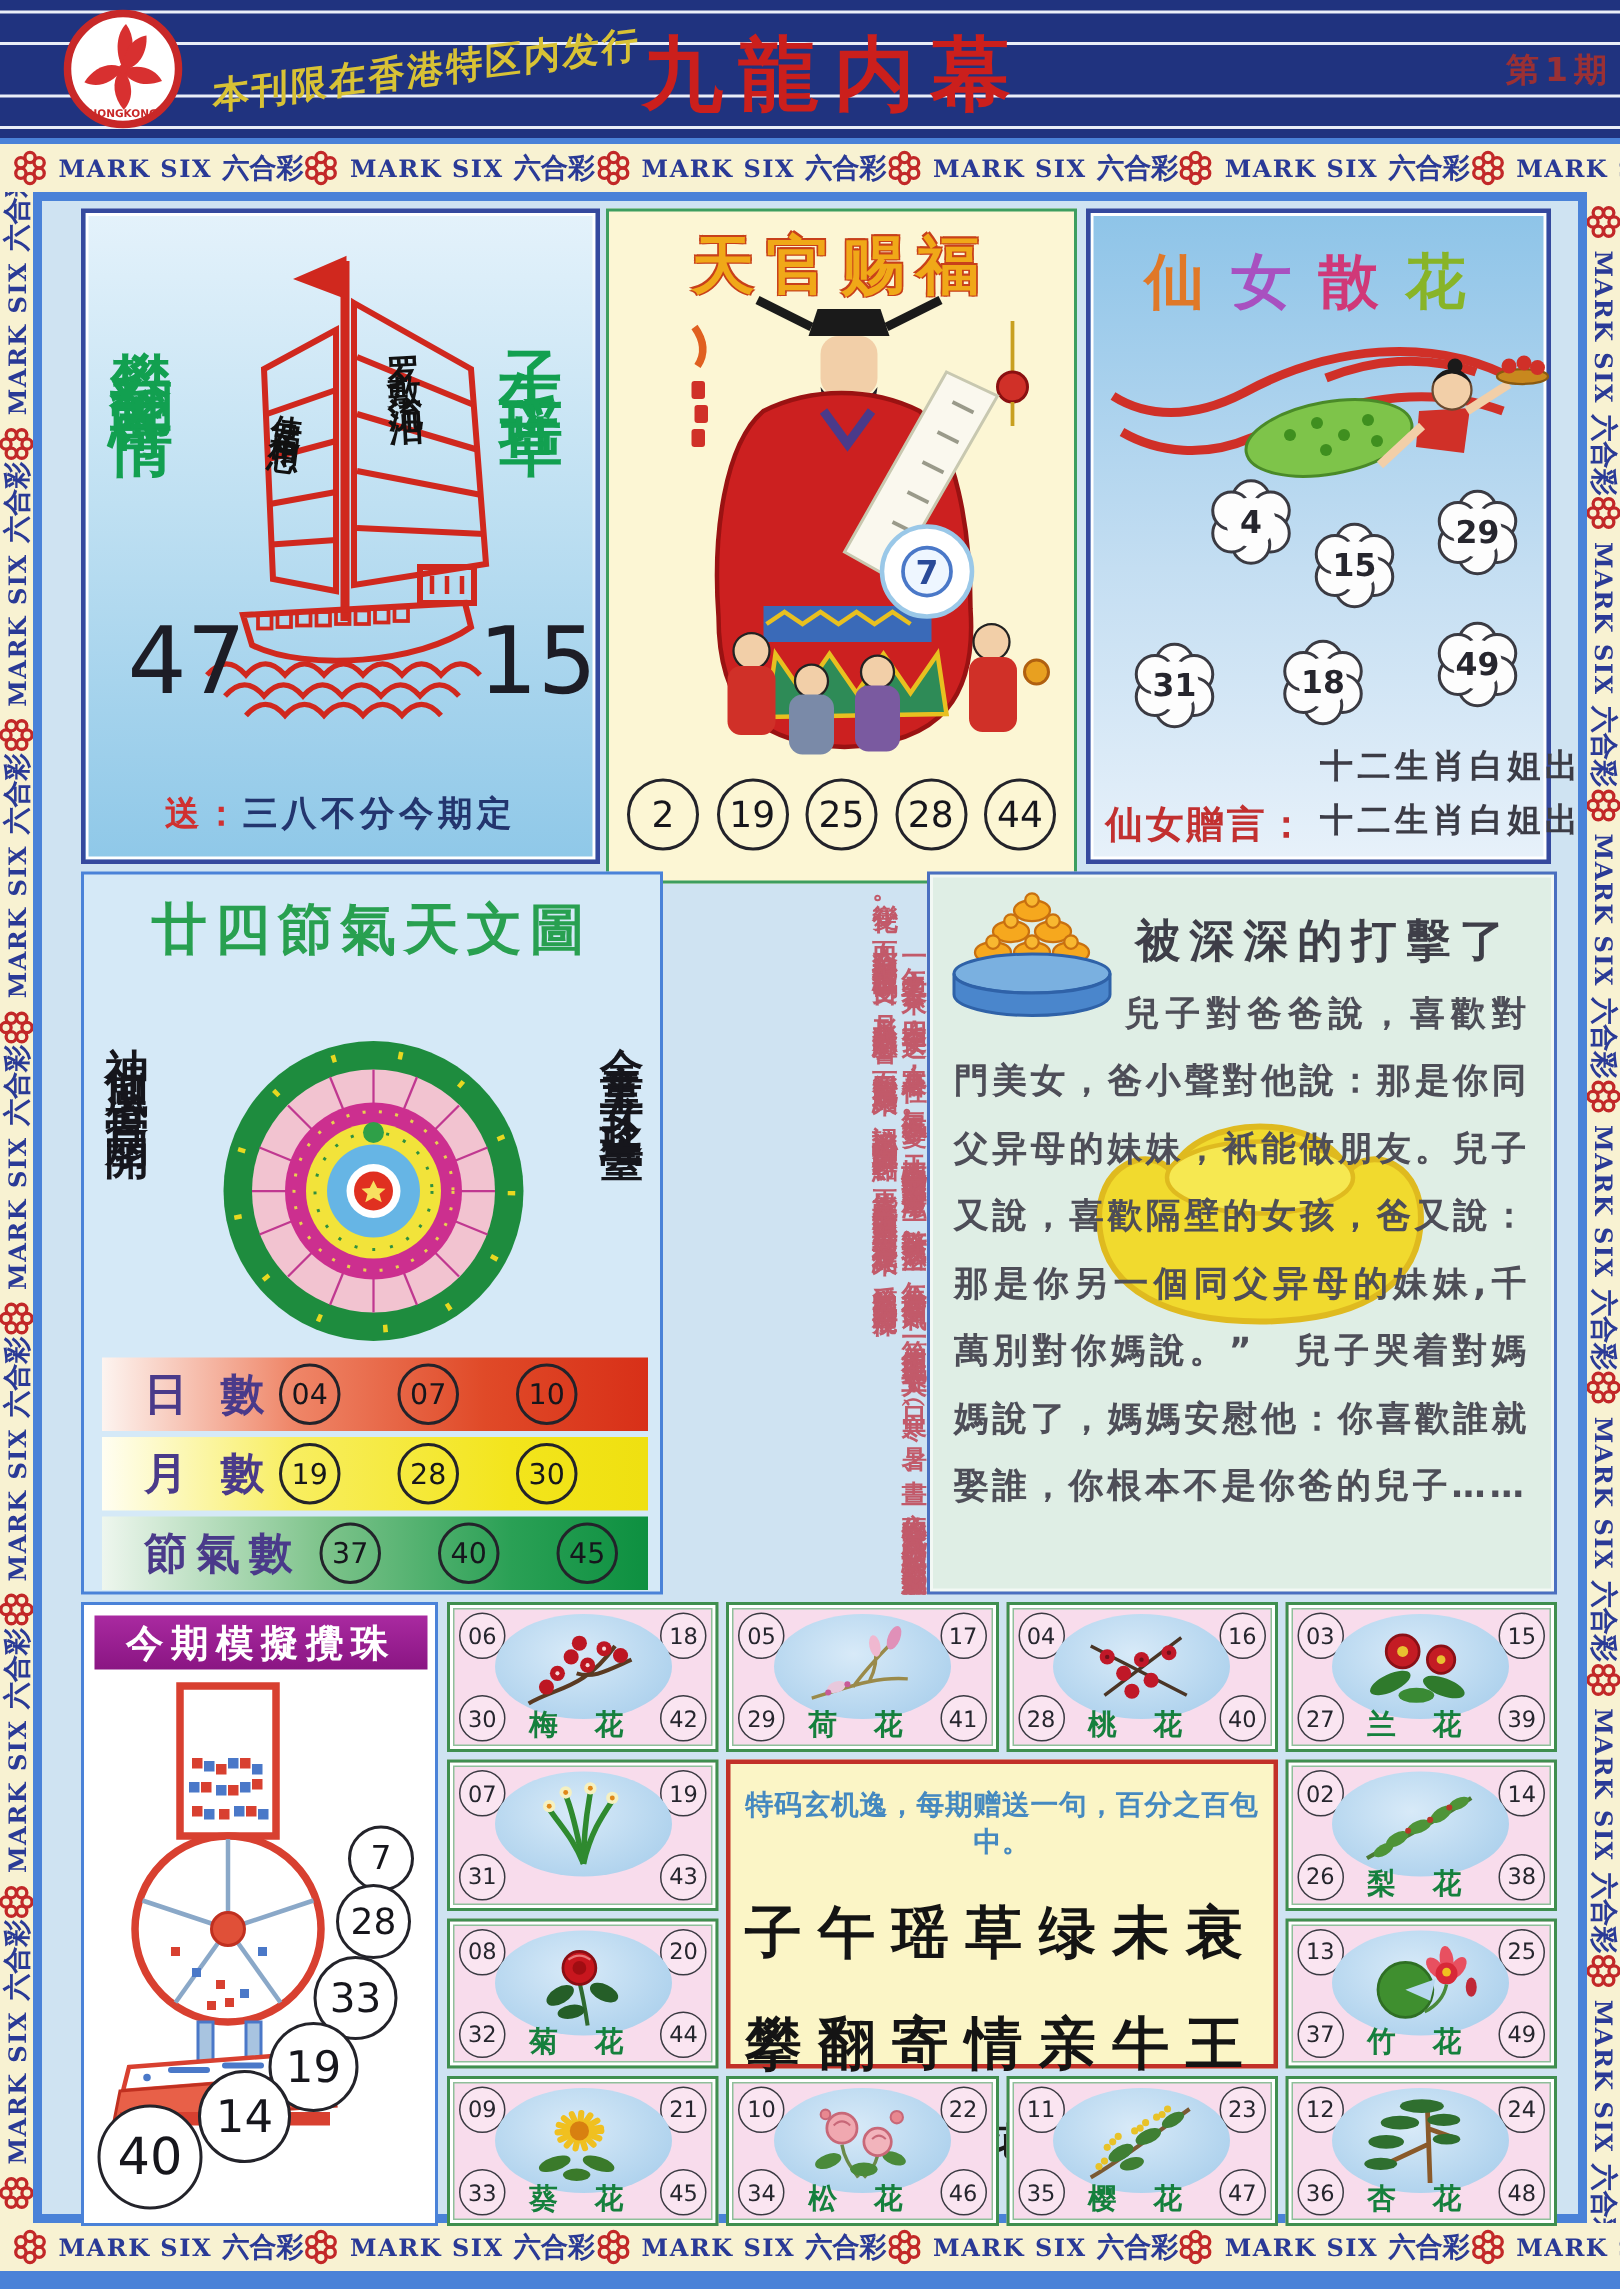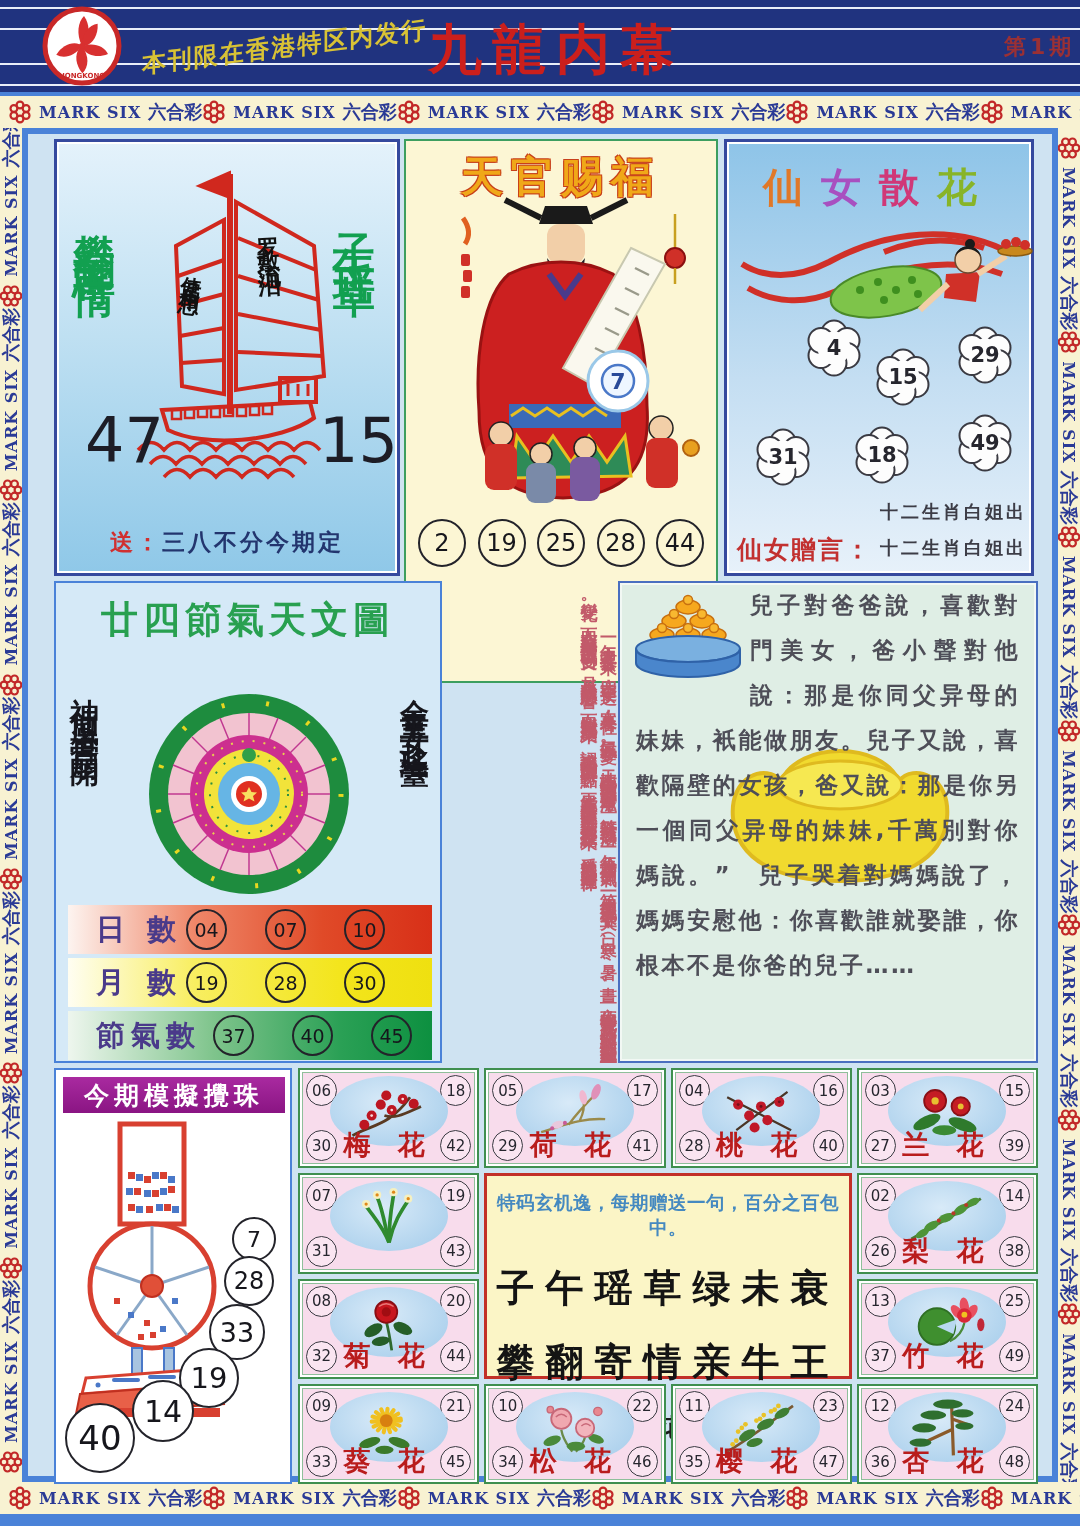--- a/index.html
+++ b/index.html
@@ -26,32 +26,32 @@
   .content{position:absolute;left:22px;top:128px;width:1036px;height:1354px;background:#cfe3f2;border:6px solid #4a82d8;box-sizing:border-box;}
   .panel{position:absolute;box-sizing:border-box;}
   
   .p-junk{left:26px;top:5px;width:346px;height:437px;border:3px solid #35499e;background:linear-gradient(180deg,#e4f2fb 0%,#bfe0f2 45%,#8fc8e8 100%);box-shadow:inset 0 0 0 2px #fff;}
   .vgreen{position:absolute;writing-mode:vertical-rl;text-orientation:upright;font-size:42px;font-weight:800;color:#12a050;letter-spacing:14px;line-height:1;}
   .num-big{position:absolute;font-size:62px;color:#1d1d26;font-weight:500;}
   .gift{position:absolute;left:0;top:385px;width:100%;text-align:center;font-size:23px;font-weight:800;letter-spacing:3px;color:#23356e;}
   .gift .red{color:#d03030;}
   .sailtext{position:absolute;writing-mode:vertical-rl;text-orientation:upright;color:#111;font-weight:700;}
   
-  .p-tg{left:376px;top:5px;width:314px;height:544px;border:2px solid #3d9e5f;background:#fcf6d4;}
+  .p-tg{left:376px;top:5px;width:314px;height:450px;border:2px solid #3d9e5f;background:#fcf6d4;}
   .tg-title{position:absolute;left:0;top:8px;width:100%;text-align:center;font-size:42px;font-weight:800;letter-spacing:8px;color:#f0a818;text-shadow:-1px -1px 0 #c8401a,1px -1px 0 #c8401a,-1px 1px 0 #c8401a,1px 1px 0 #c8401a;}
   .tg-nums{position:absolute;left:0;top:378px;width:100%;display:flex;justify-content:space-between;padding:0 12px;box-sizing:border-box;}
   .circ{display:inline-flex;align-items:center;justify-content:center;border:2.5px solid #23232a;border-radius:50%;color:#16161c;background:transparent;font-weight:500;}
   .c44{width:44px;height:44px;font-size:24px;}
   
   .p-fairy{left:696px;top:5px;width:310px;height:437px;border:3px solid #35499e;background:linear-gradient(180deg,#8ec4e8 0%,#c4def2 55%,#e7f1fa 100%);box-shadow:inset 0 0 0 2px #fff;}
   .fairy-title{position:absolute;left:0;top:18px;width:100%;text-align:center;font-size:40px;font-weight:800;letter-spacing:18px;}
   .fbadge{position:absolute;}
   .fairy-msg{position:absolute;left:10px;top:352px;width:294px;display:flex;align-items:flex-end;gap:8px;}
   .fmsg-label{font-size:25px;font-weight:800;color:#c23030;letter-spacing:2px;white-space:nowrap;}
-  .fmsg-lines{font-size:18px;font-weight:700;color:#3c3c46;letter-spacing:3px;line-height:36px;white-space:nowrap;}
+  .fmsg-lines{font-size:22px;font-weight:700;color:#3c3c46;letter-spacing:3px;line-height:36px;white-space:nowrap;}
   
   .p-solar{left:26px;top:447px;width:388px;height:482px;border:2px solid #4a82d8;background:#d5e9f7;}
   .solar-title{position:absolute;left:0;top:12px;width:100%;text-align:center;font-size:37px;font-weight:800;color:#28a050;letter-spacing:5px;}
   .vblack{position:absolute;writing-mode:vertical-rl;text-orientation:upright;font-size:29px;font-weight:800;color:#16161c;letter-spacing:10px;line-height:1;}
   .solar-rows{position:absolute;left:12px;top:322px;width:364px;display:flex;flex-direction:column;gap:4px;}
   .srow{position:relative;height:49px;display:flex;align-items:center;}
   .srow .lbl{width:118px;padding-left:28px;font-size:29px;font-weight:800;color:#4a3a8a;letter-spacing:6px;box-sizing:border-box;white-space:nowrap;}
   .srow .nums{display:flex;gap:38px;}
   .c38{width:37px;height:37px;font-size:19px;border-width:2px;}
   .grad-red{background:linear-gradient(90deg,#fdf4f0 0%,#ef8668 35%,#e04a28 70%,#d83018 100%);}
@@ -67,21 +67,21 @@
   .joke-title{position:relative;z-index:1;font-size:30px;font-weight:800;color:#3e3e48;letter-spacing:6px;text-align:center;margin:24px 20px 6px 130px;white-space:nowrap;}
   .joke-text{position:relative;z-index:1;font-size:23px;font-weight:600;color:#4e4e58;letter-spacing:2.5px;line-height:45px;padding:0 16px;text-align:justify;}
   
   .p-machine{left:26px;top:934px;width:238px;height:416px;border:2px solid #4a82d8;background:#fff;}
   .m-head{position:absolute;left:7px;top:7px;width:222px;height:36px;background:linear-gradient(180deg,#a92aa0,#8a1583);color:#fff;font-size:25px;font-weight:800;letter-spacing:5px;display:flex;align-items:center;justify-content:center;}
   .mball{position:absolute;border:2.5px solid #23232a;border-radius:50%;color:#16161c;display:flex;align-items:center;justify-content:center;background:#fff;}
   
   .fgrid{position:absolute;left:270px;top:934px;width:740px;height:416px;display:grid;grid-template-columns:repeat(4,1fr);grid-template-rows:repeat(4,1fr);gap:5px;}
   .fpanel{position:relative;border:2px solid #3f8f4f;background:#f8dcec;box-shadow:inset 0 0 0 2px #fff,inset 0 0 0 3px #8fbf9a;}
   .fell{position:absolute;left:50%;top:6px;transform:translateX(-50%);width:118px;height:70px;border-radius:50%;background:radial-gradient(ellipse at 45% 38%,#d8eaf8 0%,#b2d4ee 70%,#a4cae8 100%);display:flex;align-items:center;justify-content:center;overflow:hidden;}
-  .fname{position:absolute;left:0;bottom:3px;width:100%;text-align:center;font-size:27px;font-weight:700;color:#b91c1c;letter-spacing:9px;}
+  .fname{position:absolute;left:0;bottom:3px;width:100%;text-align:center;font-size:19px;font-weight:700;color:#15803d;letter-spacing:9px;}
   .cnum{position:absolute;width:29px;height:29px;border:1.5px solid #3a3a42;border-radius:50%;font-size:15px;color:#26262e;display:flex;align-items:center;justify-content:center;background:rgba(255,255,255,.25);}
   .cnum.tl{left:6px;top:5px;} .cnum.tr{right:6px;top:5px;} .cnum.bl{left:6px;bottom:5px;} .cnum.br{right:6px;bottom:5px;}
   .lucky{grid-column:2/4;grid-row:2/4;border:3px solid #c23028;background:#fbf5c6;position:relative;text-align:center;padding:10px 8px;box-sizing:border-box;}
   .lucky-tip{font-size:18.5px;font-weight:700;color:#4589c0;letter-spacing:.5px;margin-top:4px;}
   .verse{font-size:38px;font-weight:800;color:#141414;letter-spacing:11px;margin-top:23px;white-space:nowrap;}
   .lucky-line{font-size:25px;font-weight:800;color:#1a1a1a;letter-spacing:2px;margin-top:22px;display:flex;align-items:center;justify-content:center;gap:4px;}
   .c32{width:31px;height:31px;font-size:20px;border-width:2.5px;}
 </style>
 </head>
 <body>
@@ -821,20 +821,21 @@
             <ellipse cx="30" cy="42" rx="12" ry="7" fill="#f6a81e"></ellipse>
               <circle cx="30" cy="35" r="4.5" fill="#f8b830"></circle>
             <ellipse cx="56" cy="42" rx="12" ry="7" fill="#f6a81e"></ellipse>
               <circle cx="56" cy="35" r="4.5" fill="#f8b830"></circle>
             <ellipse cx="82" cy="42" rx="12" ry="7" fill="#f6a81e"></ellipse>
               <circle cx="82" cy="35" r="4.5" fill="#f8b830"></circle>
           </g>
           <ellipse cx="56" cy="56" rx="52" ry="13" fill="#7ab0e0" stroke="#2f62a8" stroke-width="2"></ellipse>
           <path d="M4,56 L4,70 C4,78 28,84 56,84 C84,84 108,78 108,70 L108,56 C108,64 84,69 56,69 C28,69 4,64 4,56 Z" fill="#4a86cc" stroke="#2f62a8" stroke-width="2"></path>
         </svg>
+        <div class="joke-title">被深深的打擊了</div>
         <div class="joke-text">兒子對爸爸說，喜歡對門美女，爸小聲對他說：那是你同父异母的妹妹，衹能做朋友。兒子又說，喜歡隔壁的女孩，爸又說：那是你另一個同父异母的妹妹,千萬別對你媽說。”　兒子哭着對媽媽說了，媽媽安慰他：你喜歡誰就娶誰，你根本不是你爸的兒子……</div>
       </div>
     </div>
 
     <div class="panel p-machine">
       <div class="m-head">今期模擬攪珠</div>
       <svg width="165" height="300" viewBox="0 0 165 300" style="position:absolute;left:12px;top:50px;">
         <rect x="52" y="4" width="64" height="100" fill="#fff" stroke="#d84030" stroke-width="5"></rect>
         <g>
           <g fill="#d84030">

